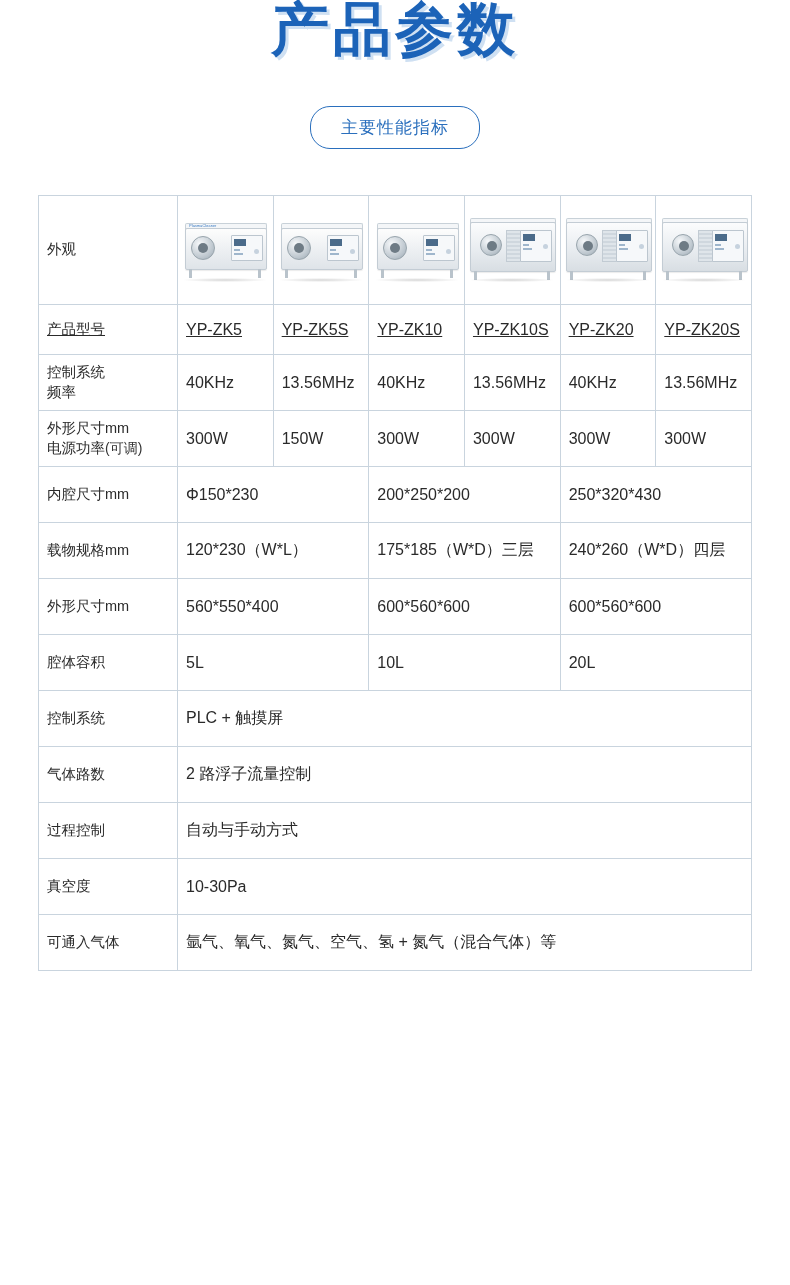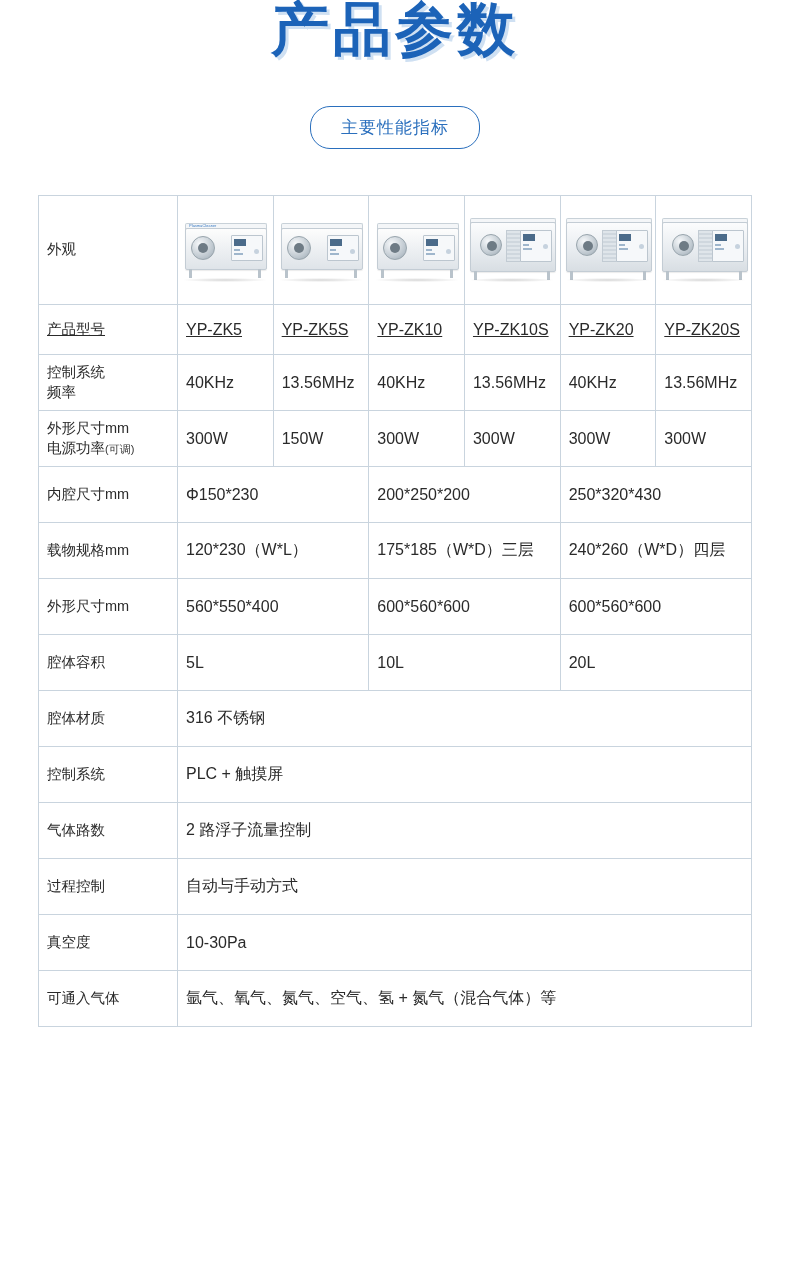--- a/index.html
+++ b/index.html
@@ -65,21 +65,21 @@
     color: #2a2a2a;
   }
   td.label {
     width: 122px;
     color: #1b1b1b;
     font-size: 14.5px;
     line-height: 1.35;
     padding-left: 12px;
   }
   td.label .sub {
-    font-size: 11px;
+    font-size: 14px;
     color: #333;
   }
   .row-appearance td {
     height: 108px;
   }
   .row-std td {
     height: 49px;
     text-decoration: underline;
   }
   .row-tall td {
@@ -414,24 +414,20 @@
         <td class="val" colspan="2">600*560*600</td>
       </tr>
 
       <tr class="row-tall">
         <td class="label">腔体容积</td>
         <td class="val" colspan="2">5L</td>
         <td class="val" colspan="2">10L</td>
         <td class="val" colspan="2">20L</td>
       </tr>
 
-      <tr class="row-tall">
-        <td class="label">腔体材质</td>
-        <td class="val" colspan="6">316 不锈钢</td>
-      </tr>
 
       <tr class="row-tall">
         <td class="label">控制系统</td>
         <td class="val" colspan="6">PLC + 触摸屏</td>
       </tr>
 
 
       <tr class="row-tall">
         <td class="label">气体路数</td>
         <td class="val" colspan="6">2 路浮子流量控制</td>

